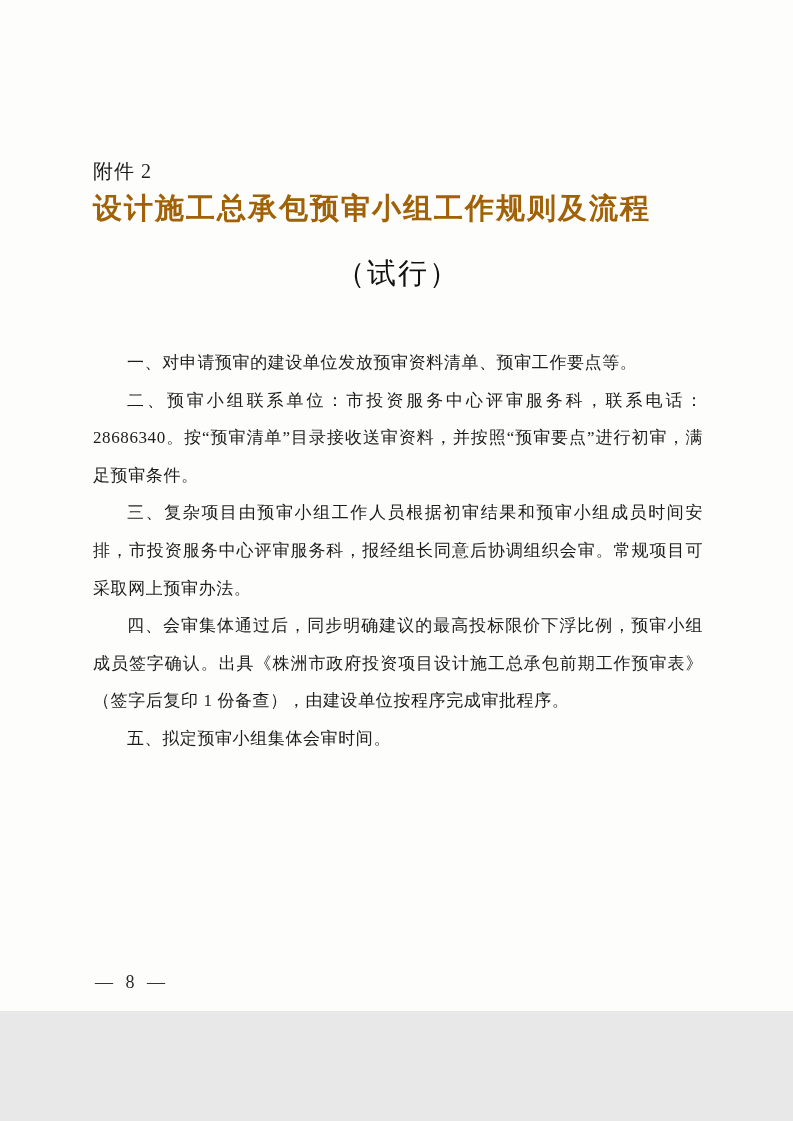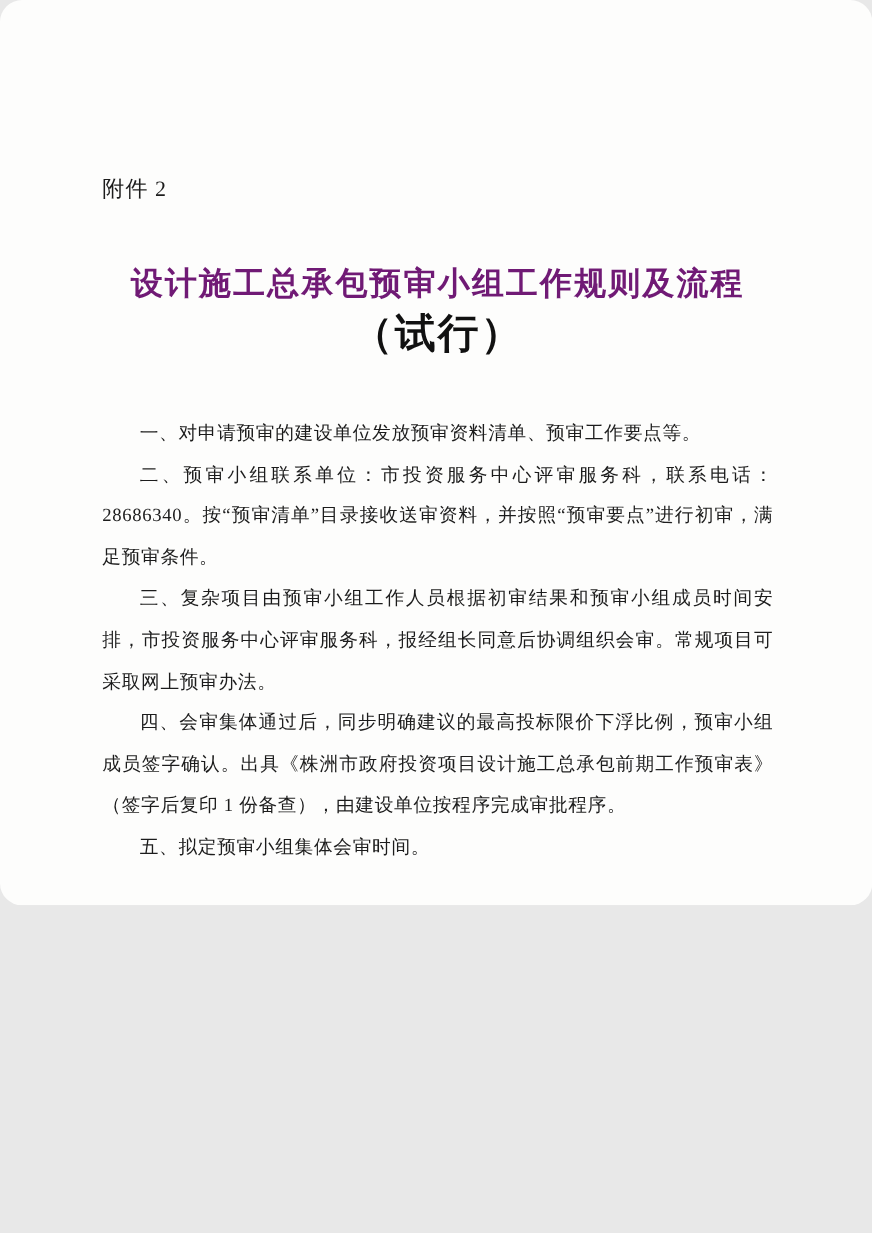--- a/index.html
+++ b/index.html
@@ -3,56 +3,55 @@
 <meta charset="utf-8">
 <style>
   html, body {
     margin: 0;
     padding: 0;
     background: #e8e8e8;
   }
   .page {
     position: relative;
     width: 793px;
-    height: 823px;
+    height: 1011px;
     margin: 0 auto;
     background: #fdfdfc;
     color: #1c1c1c;
     font-family: "Liberation Serif", "DejaVu Serif", serif;
     overflow: hidden;
     box-sizing: border-box;
-    border-radius: 20px;
   }
   .content {
     position: absolute;
     left: 93px;
     right: 90px;
     top: 0;
   }
   .attachment-label {
     margin-top: 158px;
     font-size: 20px;
     letter-spacing: 1px;
   }
   .doc-title {
-    margin-top: 50px;
-    text-align: center;
+    text-align: left;
     font-size: 29px;
     font-weight: bold;
     line-height: 46px;
     letter-spacing: 2px;
-    color: #701a75;
+    color: #a16207;
   }
   .doc-subtitle {
     text-align: center;
-    font-size: 37px;
-    font-weight: bold;
+    font-size: 29px;
+    font-weight: normal;
     line-height: 46px;
     letter-spacing: 2px;
     color: #111;
+    margin-top: 19px;
   }
   .body-text {
     margin-top: 48px;
     font-size: 17px;
     line-height: 37.6px;
     text-align: justify;
     text-justify: inter-ideograph;
   }
   .body-text p {
     margin: 0;

